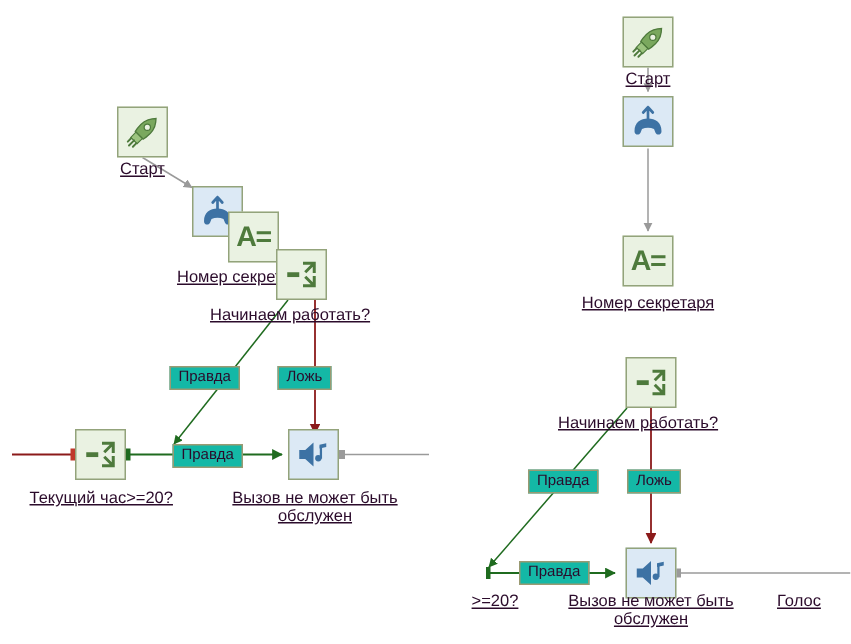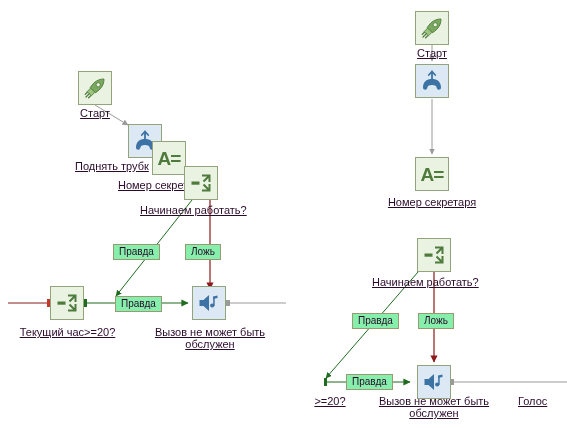--- a/index.html
+++ b/index.html
@@ -63,21 +63,21 @@
   }
   .caption.wrap {
     white-space: normal;
     width: 130px;
     text-align: center;
   }
 
   
   .edge-label {
     position: absolute;
-    background: #86efac;
+    background: #14b8a6;
     border: 1px solid #9a9a72;
     font-size: 10px;
     line-height: 11px;
     color: #2b0b2b;
     padding: 1px 5px 2px 5px;
     white-space: nowrap;
   }
 
   
   .glyph {
@@ -156,21 +156,20 @@
   </div>
   <div class="caption" style="left:78px; top:107px; width:34px;">Старт</div>
 
   <div class="node blue" style="left:128px; top:124px;">
     <svg class="glyph" viewBox="0 0 26 26">
       <path d="M13,3.5 L13,13.5 M13,3.5 L9.8,7 M13,3.5 L16.2,7" stroke="#3d72a4" stroke-width="1.8" fill="none" stroke-linecap="round" stroke-linejoin="round"></path>
       <path d="M4,19.5 C4,13.5 8,11 13,11 C18,11 22,13.5 22,19.5 C22,22 19,22.5 18,20.5 L17,18
                C14.5,16.8 11.5,16.8 9,18 L8,20.5 C7,22.5 4,22 4,19.5 Z" fill="#3d72a4"></path>
     </svg>
   </div>
-  <div class="caption" style="left:75px; top:160px; width:140px; text-align:left;">Поднять трубк</div>
 
   <div class="node green" style="left:152px; top:141px;">
     <span class="ae">A=</span>
   </div>
   <div class="caption" style="left:118px; top:179px; width:140px; text-align:left;">Номер секретаря</div>
 
   <div class="node green" style="left:184px; top:166px;">
     <svg class="glyph" viewBox="0 0 26 26">
       <rect x="3.5" y="11.5" width="8" height="3.2" fill="#4e7a3c"></rect>
       <path d="M14,5.5 L21.5,5.5 L21.5,12 M21.5,5.5 L15.5,11.5" stroke="#4e7a3c" stroke-width="2" fill="none"></path>

